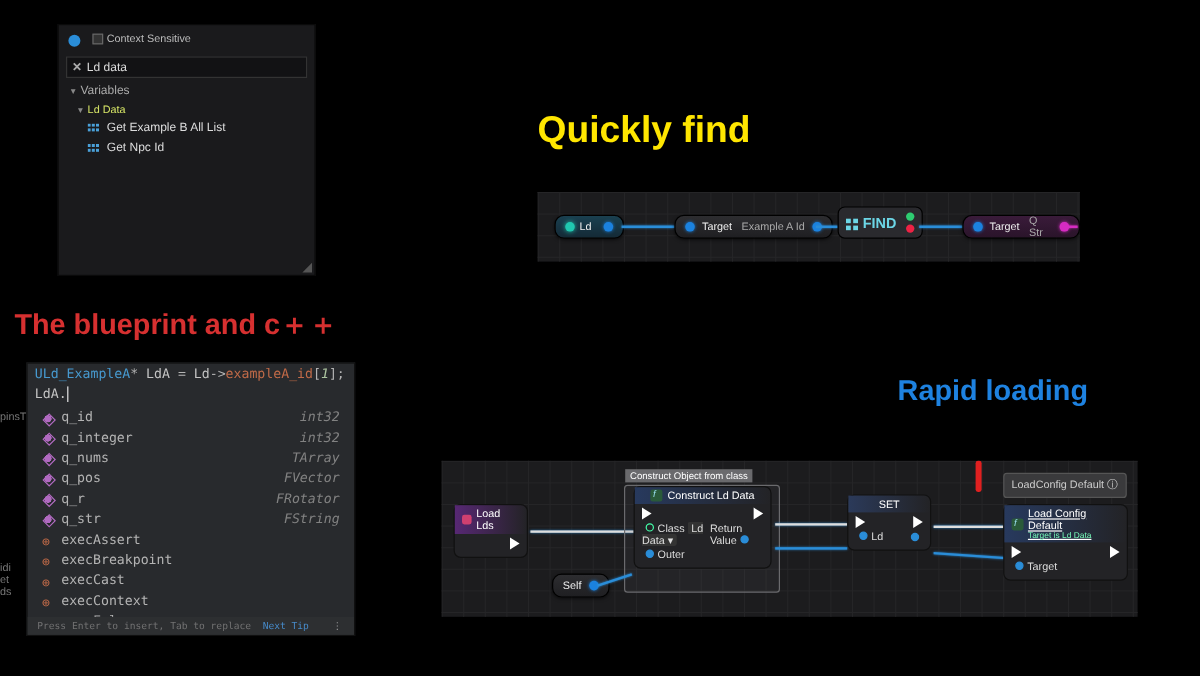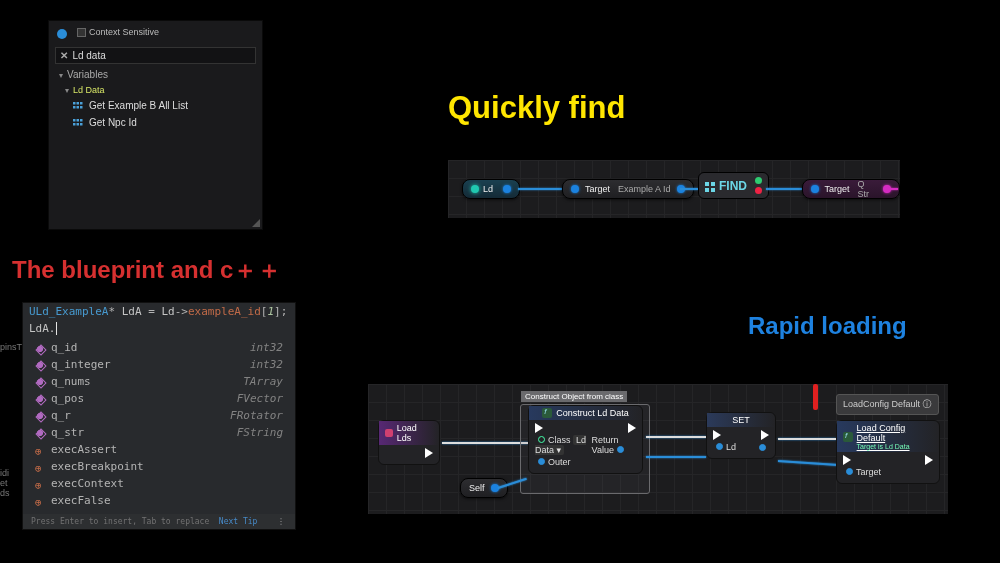--- a/index.html
+++ b/index.html
@@ -341,20 +341,27 @@
       <div class="ac-row">
         <span style="display:flex;align-items:center">
           <span class="ac-ic fn-ic"></span>
           <span class="ac-name">execBreakpoint</span>
         </span>
         <span class="ac-type"></span>
       </div>
       <div class="ac-row">
         <span style="display:flex;align-items:center">
           <span class="ac-ic fn-ic"></span>
+          <span class="ac-name">execCast</span>
+        </span>
+        <span class="ac-type"></span>
+      </div>
+      <div class="ac-row">
+        <span style="display:flex;align-items:center">
+          <span class="ac-ic fn-ic"></span>
           <span class="ac-name">execContext</span>
         </span>
         <span class="ac-type"></span>
       </div>
       <div class="ac-row">
         <span style="display:flex;align-items:center">
           <span class="ac-ic fn-ic"></span>
           <span class="ac-name">execFalse</span>
         </span>
         <span class="ac-type"></span>

